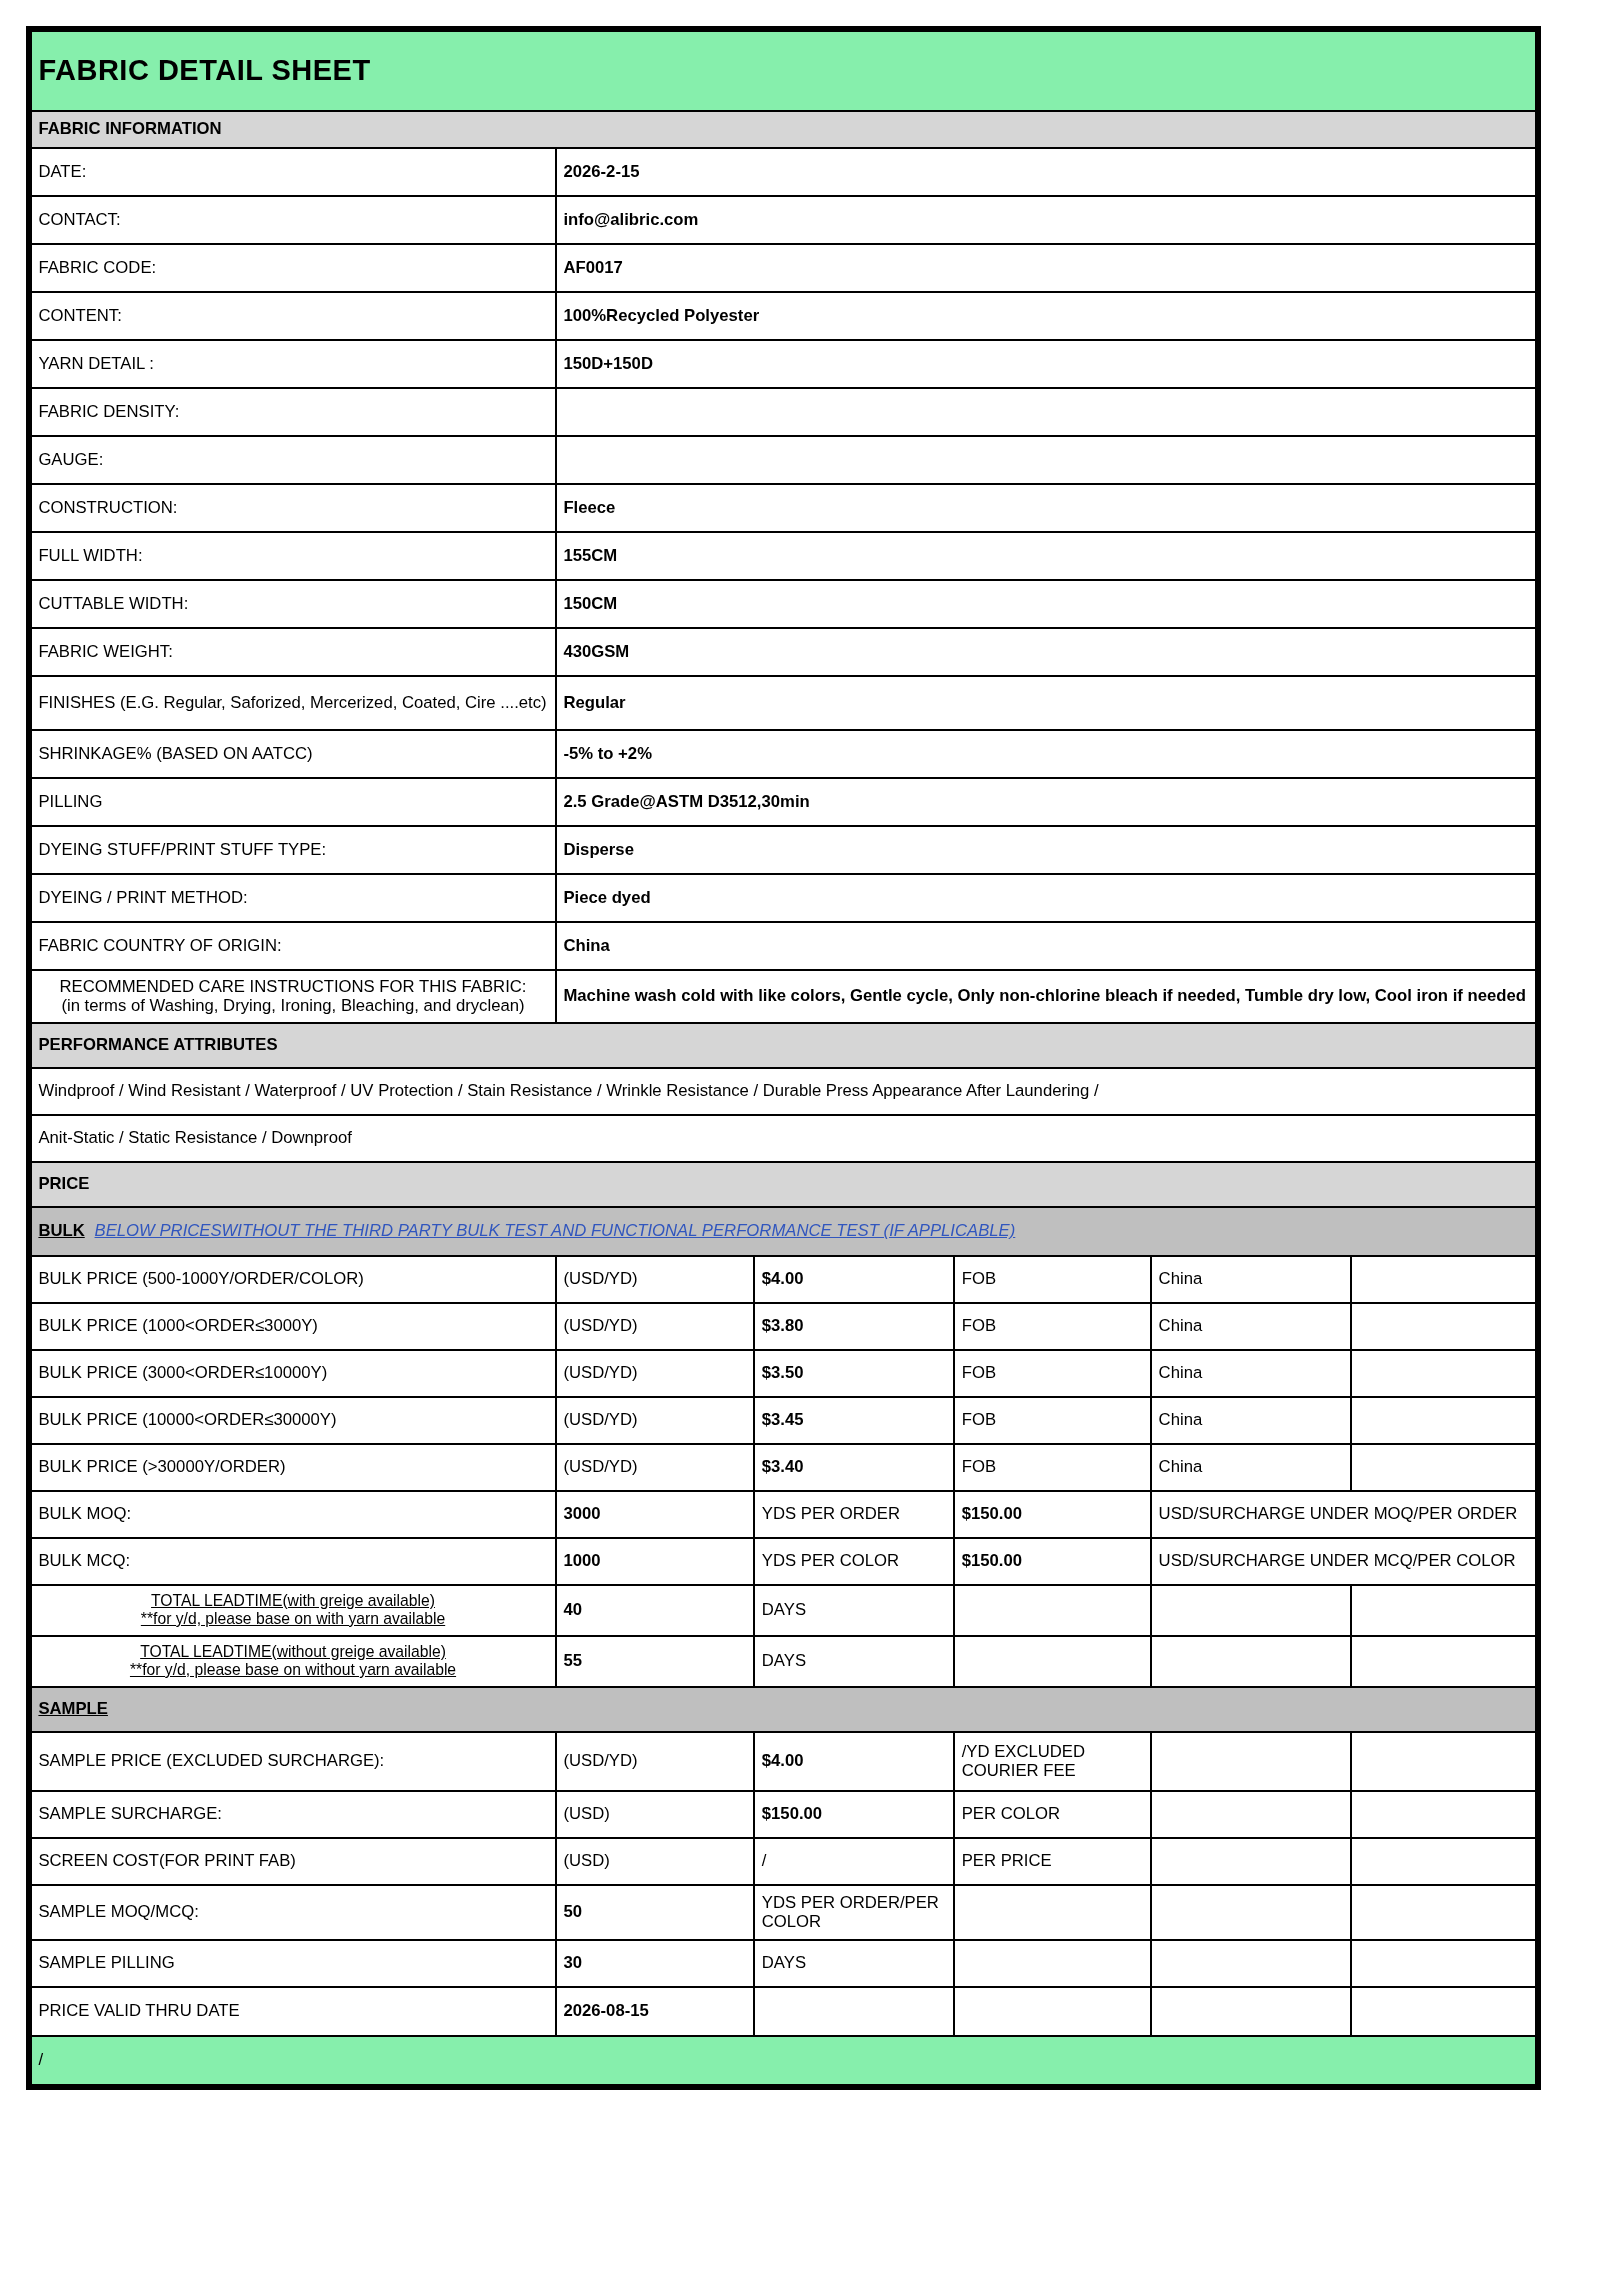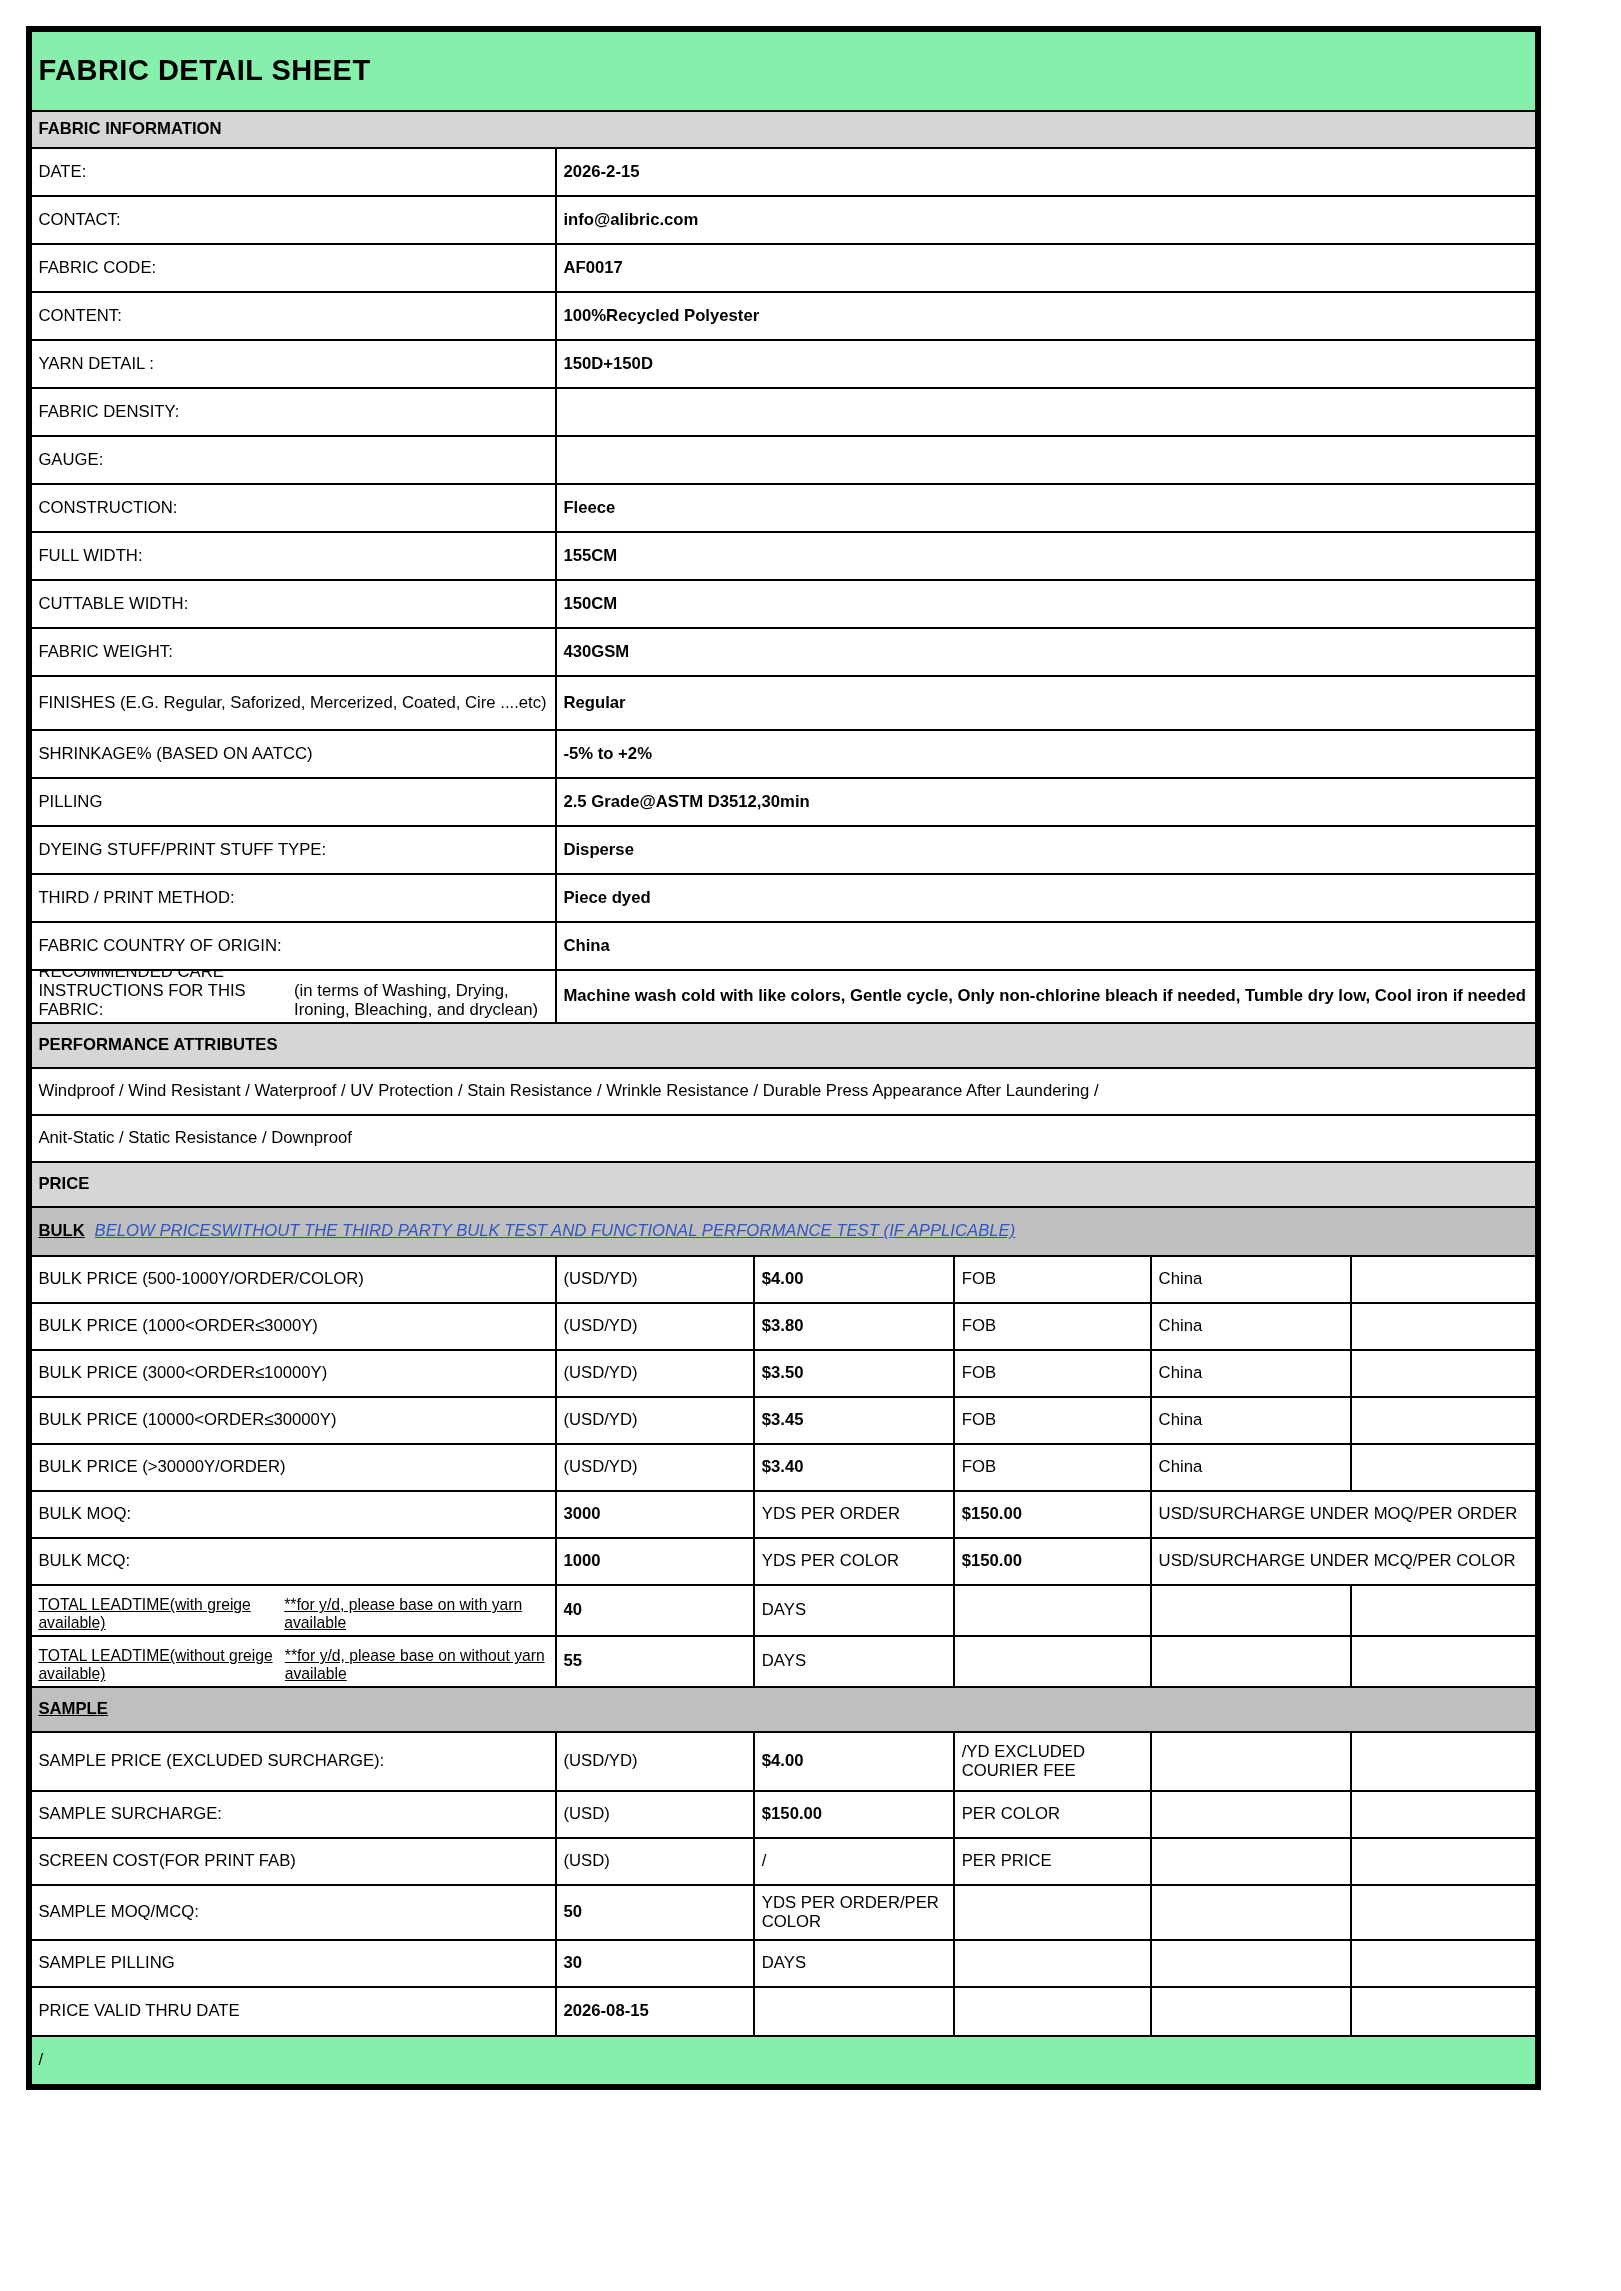--- a/index.html
+++ b/index.html
@@ -2,21 +2,21 @@
 <html><head>
 <meta charset="utf-8">
 <style>
   html,body{margin:0;padding:0;background:#ffffff;}
   body{width:1621px;height:2292px;position:relative;font-family:"Liberation Sans",sans-serif;color:#000;}
   .sheet{position:absolute;left:25.5px;top:25.5px;width:1515px;border:6.9px solid #000;background:#fff;box-sizing:border-box;}
   .row{display:flex;border-top:2.9px solid #000;box-sizing:border-box;align-items:stretch;}
   .sheet > .row:first-child{border-top:none;}
   .cell{display:flex;align-items:center;padding:2px 6.9px;border-left:2.9px solid #000;box-sizing:border-box;font-size:16.7px;line-height:1.15;overflow:hidden;}
   .cell:first-child{border-left:none;}
-  .stack{flex-direction:row;align-items:flex-end;justify-content:center;}
+  .stack{flex-direction:column;align-items:center;justify-content:center;}
   
   .ic1{width:34.8%;}
   .ic2{flex:1;}
   .c1{width:34.8%;}
   .c2{width:13.2%;}
   .c3{width:13.3%;}
   .c4{width:13.1%;}
   .c5{width:13.3%;}
   .c6{flex:1;}
   .c56{flex:1;}
@@ -119,21 +119,21 @@
   </div>
   <div class="row h-row">
     <div class="cell ic1 reg">PILLING</div>
     <div class="cell ic2 bold">2.5 Grade@ASTM D3512,30min</div>
   </div>
   <div class="row h-row">
     <div class="cell ic1 reg">DYEING STUFF/PRINT STUFF TYPE:</div>
     <div class="cell ic2 bold">Disperse</div>
   </div>
   <div class="row h-row">
-    <div class="cell ic1 reg">THIRD / PRINT METHOD:</div>
+    <div class="cell ic1 reg">DYEING / PRINT METHOD:</div>
     <div class="cell ic2 bold">Piece dyed</div>
   </div>
   <div class="row h-row">
     <div class="cell ic1 reg">FABRIC COUNTRY OF ORIGIN:</div>
     <div class="cell ic2 bold">China</div>
   </div>
   <div class="row h-care">
     <div class="cell ic1 stack reg">
       <div>RECOMMENDED CARE INSTRUCTIONS FOR THIS FABRIC:</div>
       <div>(in terms of Washing, Drying, Ironing, Bleaching, and dryclean)</div>

